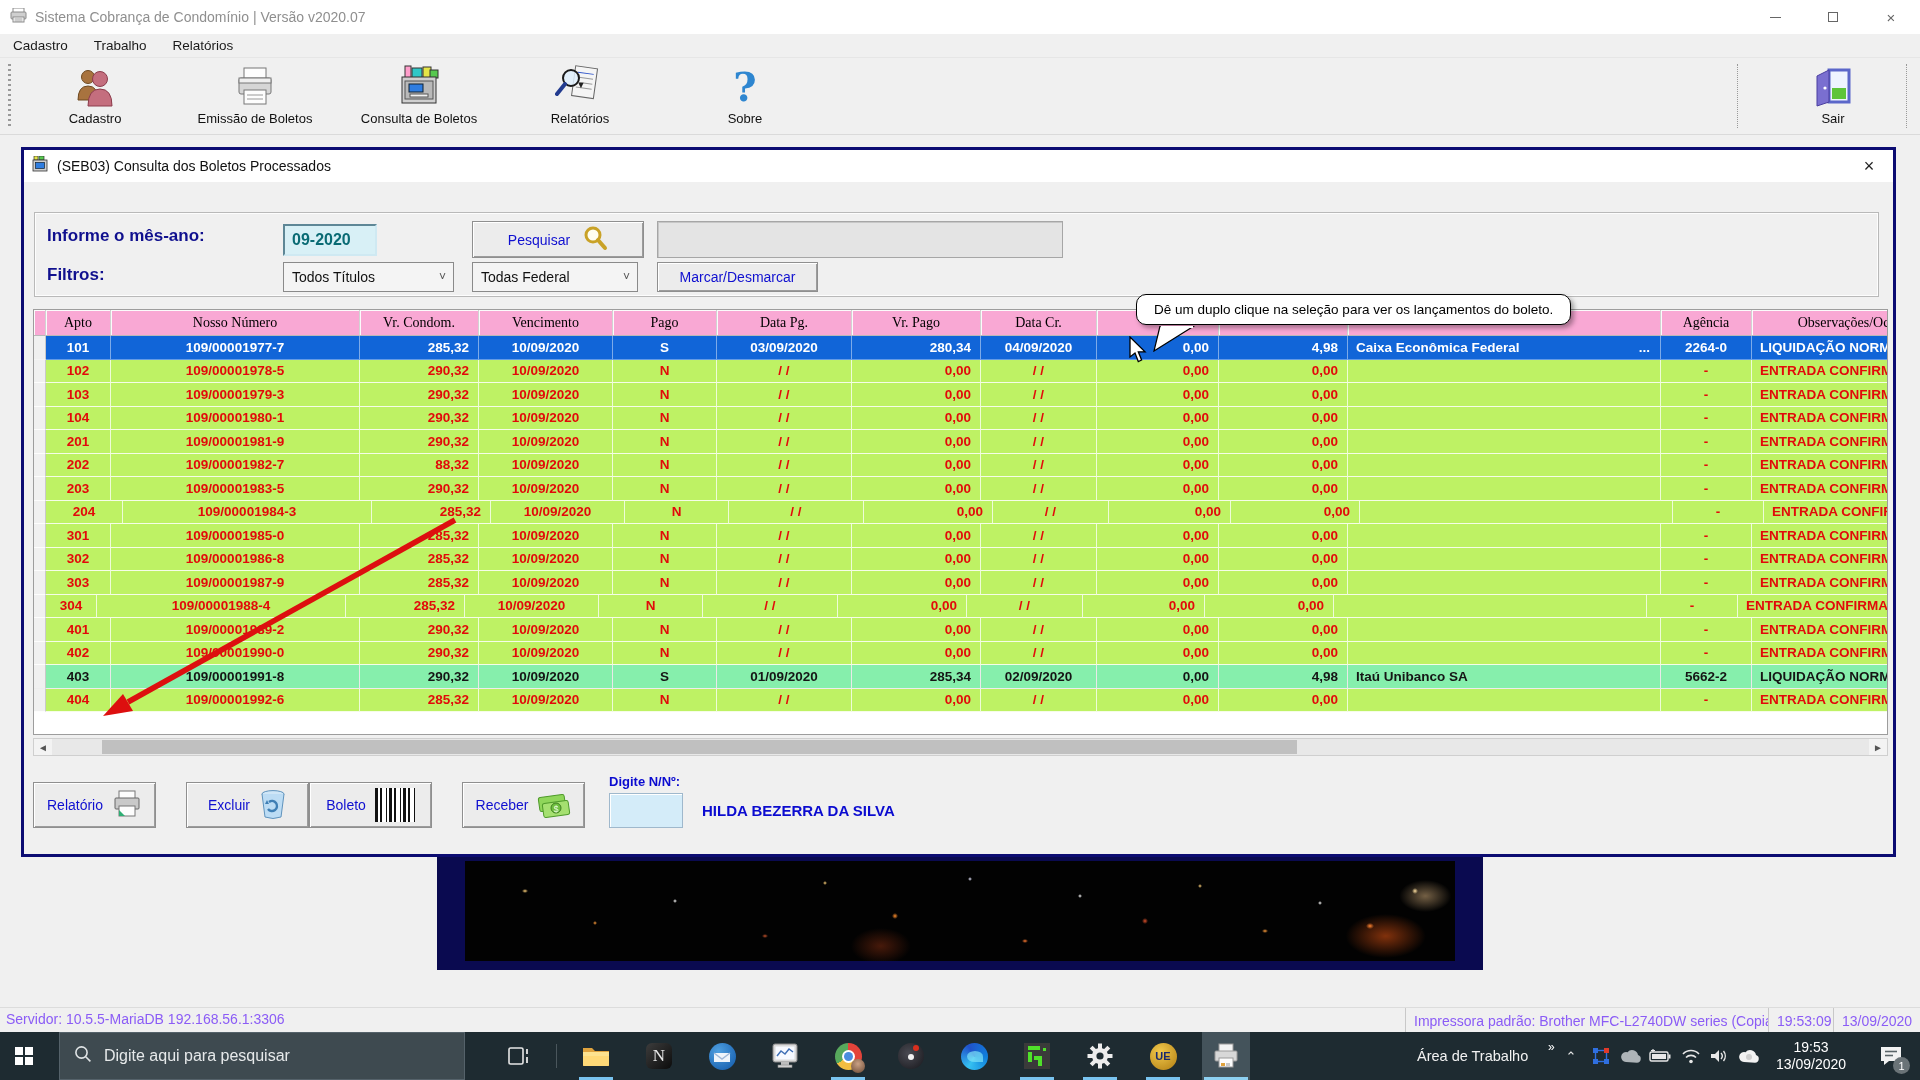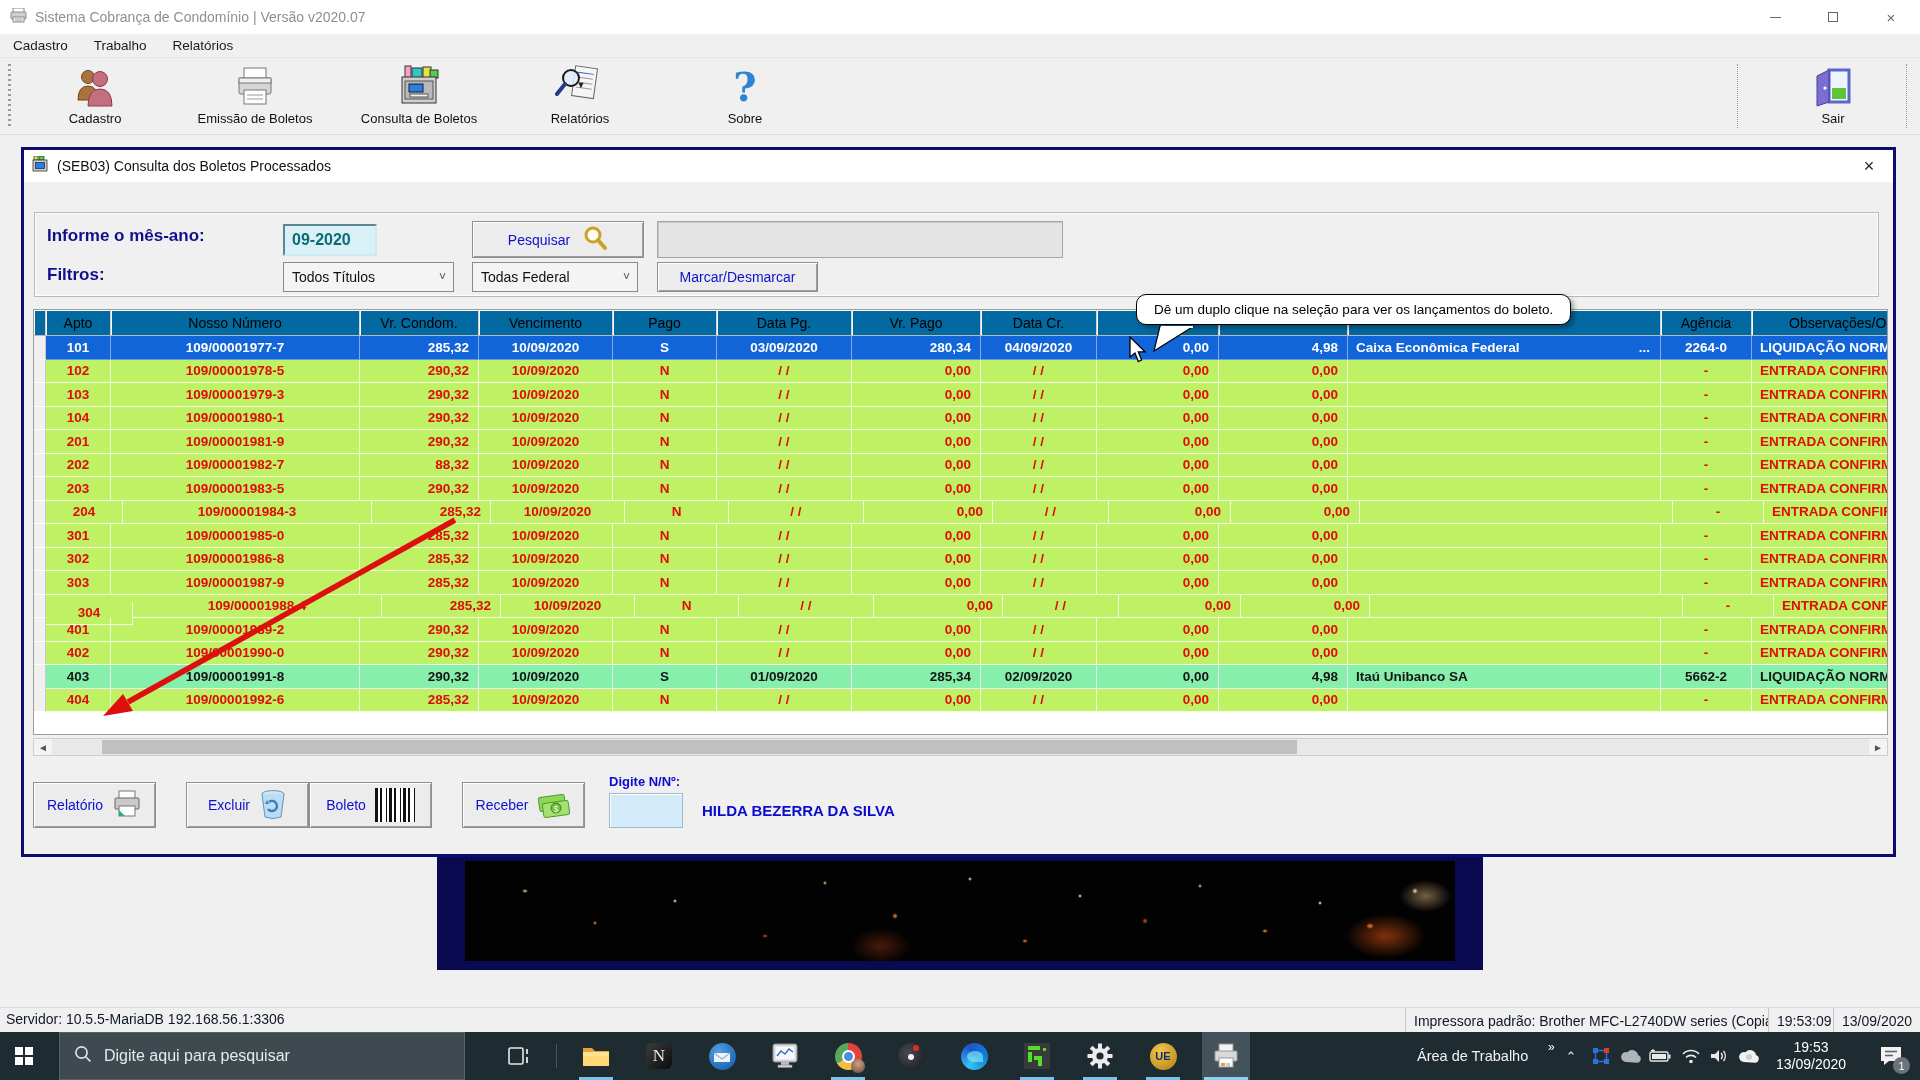--- a/index.html
+++ b/index.html
@@ -80,21 +80,21 @@
   .search-result-field { position:absolute; left:622px; top:8px; width:406px; height:37px;
     background:#e4e4e4; border:1px solid #a6a6a6; box-shadow:inset 1px 1px 0 #c7c7c7; }
   .combo { position:absolute; top:49px; height:30px; background:#f4f4f4; border:1px solid #8a8a8a;
     font-size:14px; color:#111; display:flex; align-items:center; padding-left:8px; }
   .combo .chev { position:absolute; right:7px; color:#555; font-size:12px; }
   .btn-marcar { position:absolute; left:622px; top:49px; width:161px; height:30px; }
 
   
   .grid { position:absolute; left:9px; top:159px; width:1855px; height:426px; background:#fff;
     border:1px solid #9d9d9d; overflow:hidden; }
-  .g-head { display:flex; height:26px; background:#0369a1; }
+  .g-head { display:flex; height:26px; background:#f9a8d4;font-family:Liberation Serif, serif; }
   .g-head .hc { height:26px; font-size:14px; color:#000; display:flex; align-items:center;
     justify-content:center; border-right:1px solid #d2d2d2; border-bottom:1px solid #b9b9b9;
     box-shadow:inset 1px 1px 0 #fbfbfb; white-space:nowrap; overflow:hidden; flex:none; }
   .g-row { display:flex; height:23.5px; }
   .g-row .c { height:23.5px; font-size:13.5px; font-weight:bold; display:flex; align-items:center;
     white-space:nowrap; overflow:hidden; flex:none;
     border-right:1px solid rgba(255,255,255,.75); border-bottom:1px solid rgba(255,255,255,.85); }
   .g-row .c.al-c { justify-content:center; } .g-row .c.al-r { justify-content:flex-end; padding-right:9px; }
   .g-row .c.al-l { justify-content:flex-start; padding-left:8px; }
   .g-row.open { background:#bef264; color:#e20a0a;text-align:right; }
@@ -123,21 +123,21 @@
   .tooltip { position:absolute; left:1136px; top:294px; background:#fff; border:1px solid #000;
     border-radius:10px; padding:7px 17px; font-size:13.5px; color:#000; white-space:nowrap;
     box-shadow:3px 3px 5px rgba(0,0,0,.35); z-index:40; }
   .tooltip-tail { position:absolute; left:1150px; top:326px; z-index:41; }
 
   .red-arrow { position:absolute; left:0; top:0; z-index:30; pointer-events:none; }
   .cursor { position:absolute; left:1128px; top:336px; z-index:50; }
 
   
   .statusbar { position:absolute; left:0; top:1007px; width:1920px; height:25px; background:#f0f0f0;
-    border-top:1px solid #dcdcdc; font-size:14px; color:#0f172a; }
+    border-top:1px solid #dcdcdc; font-size:14px; color:#8b5cf6; }
   .sb-left { position:absolute; left:6px; top:3px; }
   .sb-panel { position:absolute; top:0; height:25px; border-left:1px solid #c8c8c8;
     display:flex; align-items:center; padding:0 8px; white-space:nowrap; overflow:hidden; }
 
   
   .taskbar { position:absolute; left:0; top:1032px; width:1920px; height:48px; background:#1e2b31; }
   .tk-start { position:absolute; left:0; top:0; width:48px; height:48px; display:flex;
     align-items:center; justify-content:center; }
   .win-logo { display:grid; grid-template-columns:8px 8px; grid-template-rows:8px 8px; gap:2px; }
   .win-logo div { background:#fdfdfd; }
@@ -512,21 +512,21 @@
           <div class="c al-r" style="width: 129px;">0,00</div>
           <div class="c al-c" style="width: 116px;">/  /</div>
           <div class="c al-r" style="width: 122px;">0,00</div>
           <div class="c al-r" style="width: 129px;">0,00</div>
           <div class="c al-l" style="width: 313px;"></div>
           <div class="c al-c" style="width: 91px;">-</div>
           <div class="c al-l" style="width: 230px;">ENTRADA CONFIRMADA</div>
         </div>
         <div class="g-row open">
           <div class="c ind" style="width: 12px;"></div>
-          <div class="c al-c" style="width: 87px; margin-top: 7px;">304</div>
+          <div class="c al-c" style="width: 51px;">304</div>
           <div class="c al-c" style="width: 249px;">109/00001988-4</div>
           <div class="c al-r" style="width: 119px;">285,32</div>
           <div class="c al-c" style="width: 134px;">10/09/2020</div>
           <div class="c al-c" style="width: 104px;">N</div>
           <div class="c al-c" style="width: 135px;">/  /</div>
           <div class="c al-r" style="width: 129px;">0,00</div>
           <div class="c al-c" style="width: 116px;">/  /</div>
           <div class="c al-r" style="width: 122px;">0,00</div>
           <div class="c al-r" style="width: 129px;">0,00</div>
           <div class="c al-l" style="width: 313px;"></div>

